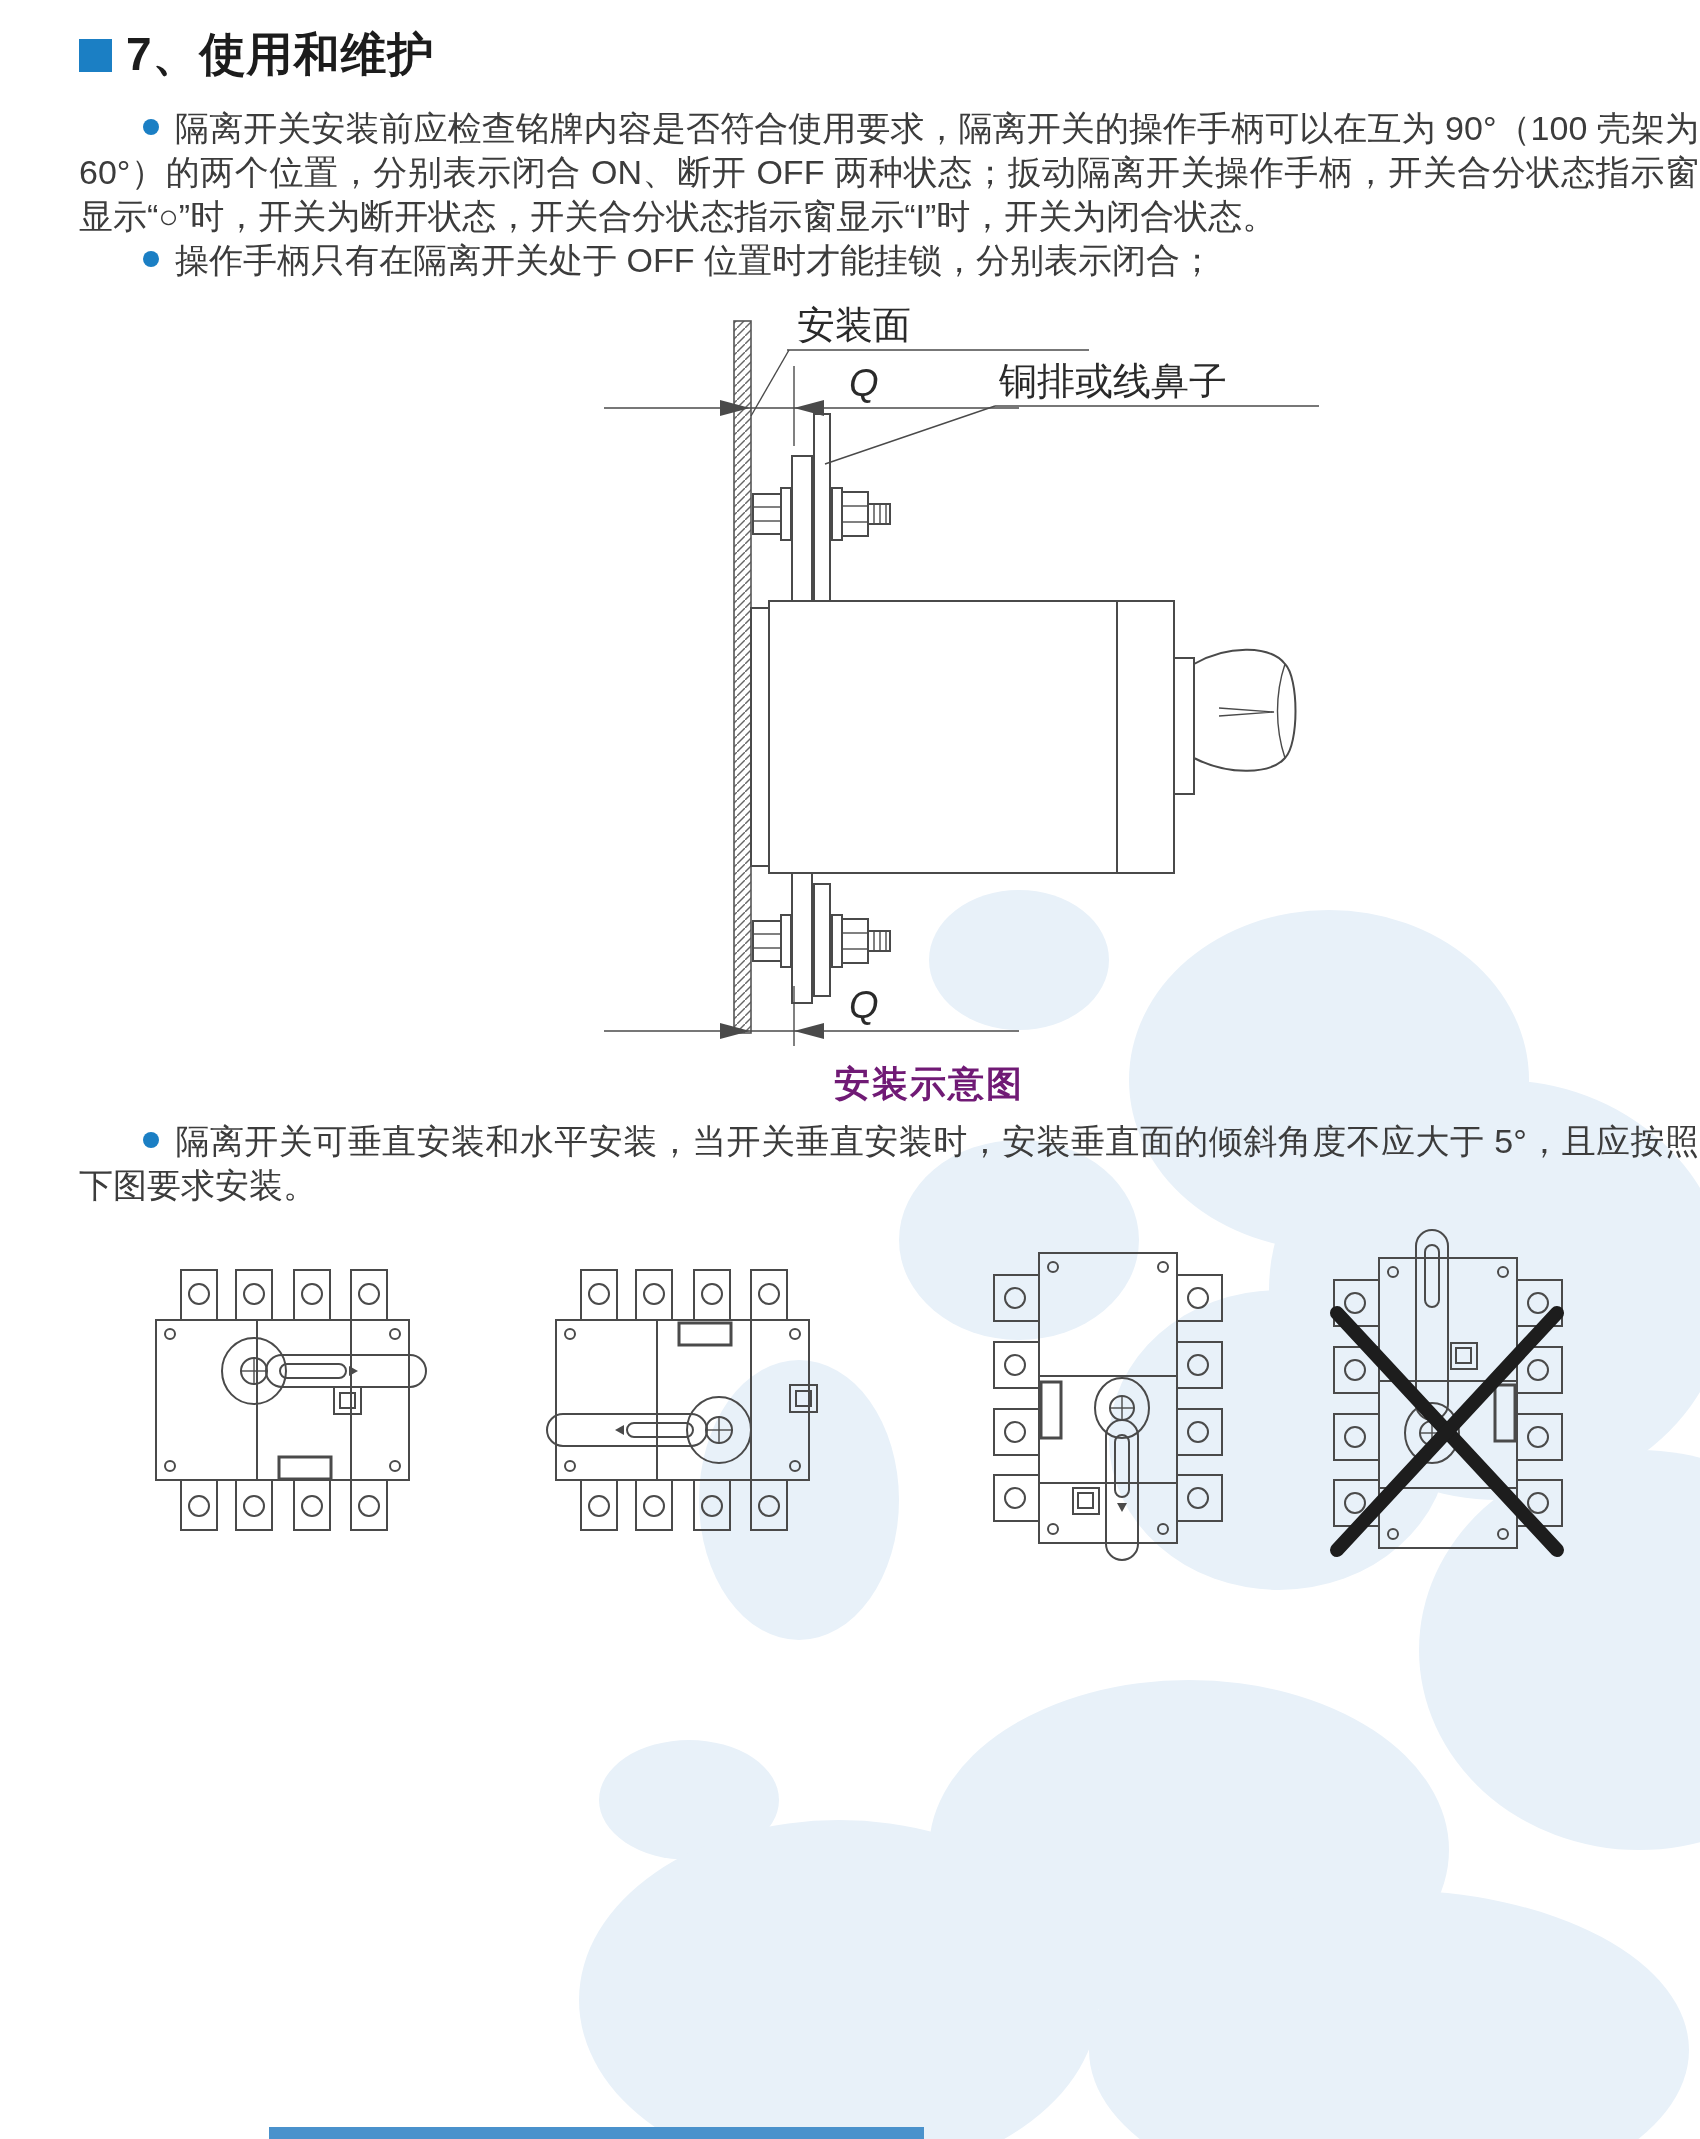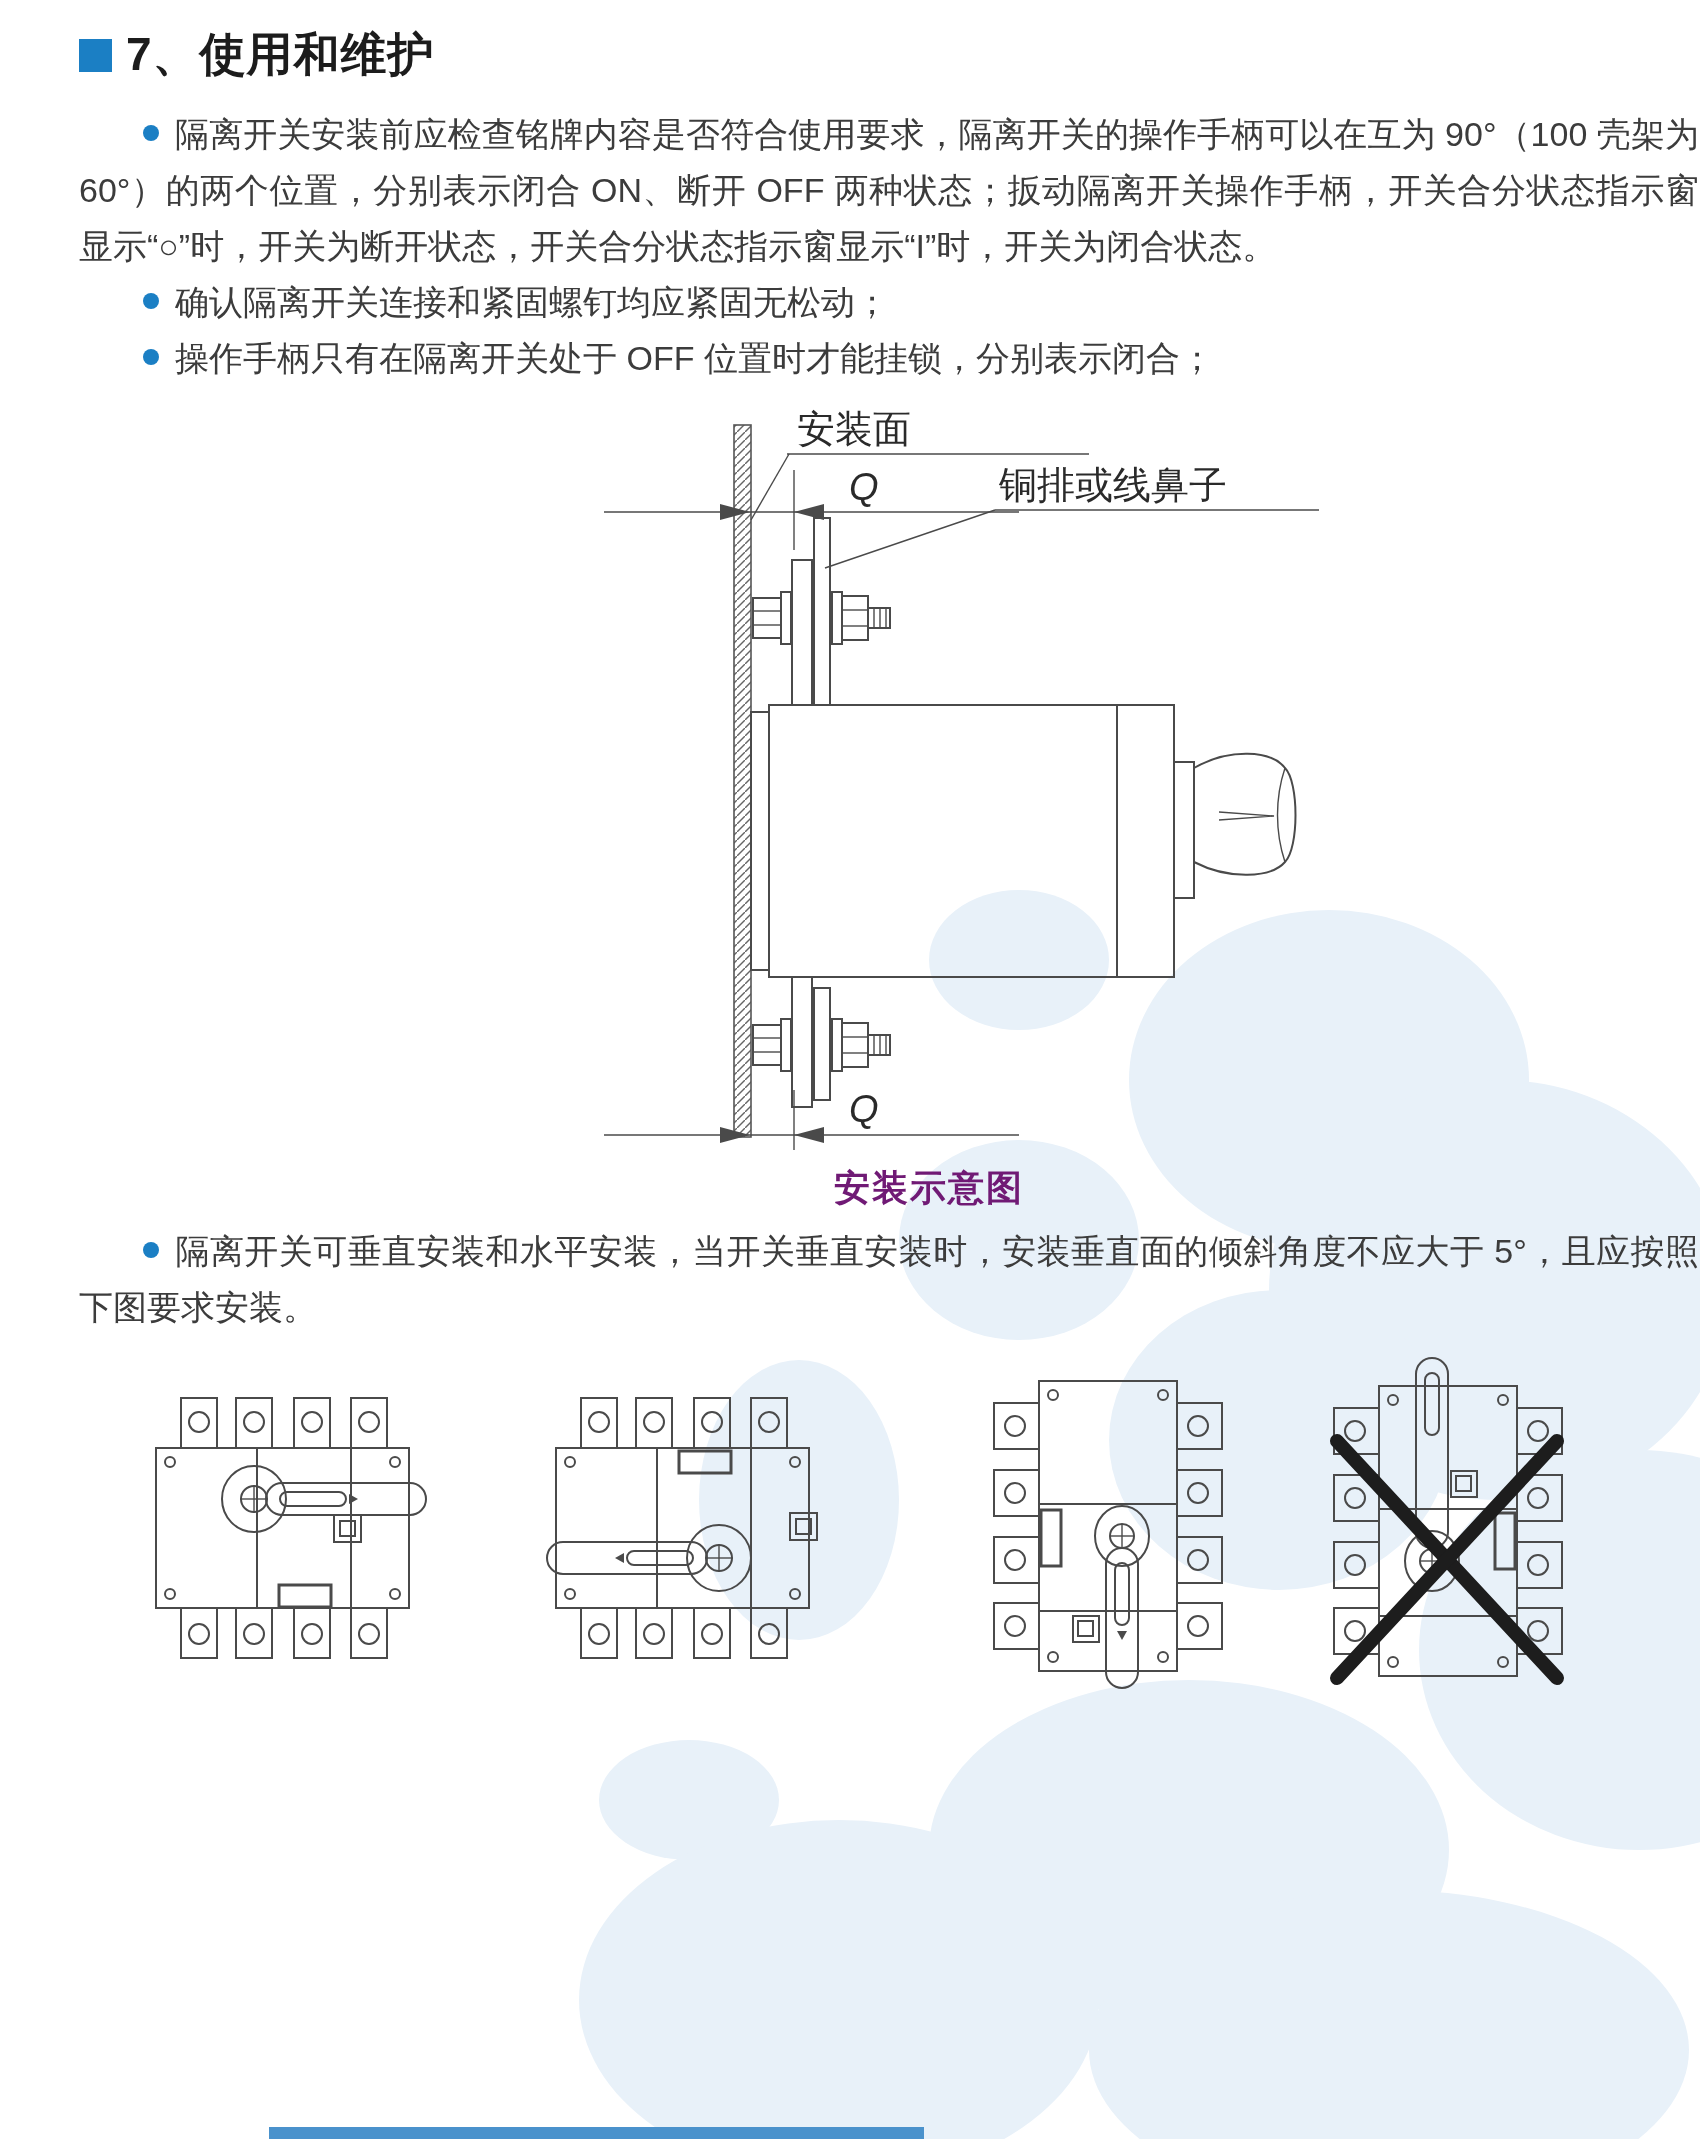--- a/index.html
+++ b/index.html
@@ -3,21 +3,21 @@
 <meta charset="utf-8">
 <style>
   html,body{margin:0;padding:0;background:#fff;}
   .page{position:relative;width:1700px;height:2139px;background:#ffffff;overflow:hidden;
         font-family:"Liberation Sans","DejaVu Sans",sans-serif;color:#3c3c3c;margin-left:39px;}
   .watermark{position:absolute;left:0;top:0;z-index:0;}
   .content{position:relative;z-index:1;padding:16px 40px 0 40px;}
   .section-header{display:flex;align-items:center;gap:14px;margin:8px 0 20px 0;}
   .section-square{width:33px;height:33px;background:#1b7fc4;flex:0 0 auto;}
   .section-title{font-size:46px;font-weight:bold;color:#1c1c1c;letter-spacing:1px;}
-  p.para{font-size:34px;line-height:56px;margin:0;text-align:justify;text-indent:64px;color:#3c3c3c;}
+  p.para{font-size:34px;line-height:44px;margin:0;text-align:justify;text-indent:64px;color:#3c3c3c;}
   .dot{display:inline-block;width:16px;height:16px;border-radius:50%;background:#1b7fc4;
        margin-right:16px;vertical-align:middle;position:relative;top:-4px;}
   .figure-main{position:relative;margin:14px 0 0 450px;width:800px;}
   .fig-caption{font-size:36px;font-weight:bold;color:#701a75;text-align:center;margin:0 0 6px 0;letter-spacing:2px;}
   .row-figures{position:relative;margin-left:-40px;width:1700px;height:390px;margin-top:18px;}
   .fig{position:absolute;}
   .footer-bar{position:absolute;left:230px;top:2127px;width:655px;height:12px;background:#4a92cc;z-index:1;}
   svg text{font-family:"Liberation Sans","DejaVu Sans",sans-serif;}
   .dg{stroke:#4a4a4a;stroke-width:2;fill:none;}
   .dg-thin{stroke:#4a4a4a;stroke-width:1.4;fill:none;}
@@ -47,21 +47,20 @@
   </svg>
 
   <div class="content">
 
     <div class="section-header">
       <span class="section-square"></span>
       <span class="section-title">7、使用和维护</span>
     </div>
 
     <p class="para"><span class="dot"></span><span>隔离开关安装前应检查铭牌内容是否符合使用要求，隔离开关的操作手柄可以在互为 90°（100 壳架为 60°）的两个位置，分别表示闭合 ON、断开 OFF 两种状态；扳动隔离开关操作手柄，开关合分状态指示窗显示“○”时，开关为断开状态，开关合分状态指示窗显示“I”时，开关为闭合状态。</span></p>
-    <p class="para"><span class="dot"></span><span>确认隔离开关连接和紧固螺钉均应紧固无松动；</span></p>
     <p class="para"><span class="dot"></span><span>操作手柄只有在隔离开关处于 OFF 位置时才能挂锁，分别表示闭合；</span></p>
 
     <div class="figure-main">
       <svg width="800" height="760" viewBox="0 0 800 760">
         <defs>
           <pattern id="hatch" width="8" height="8" patternUnits="userSpaceOnUse">
             <path d="M-1,9 L9,-1" stroke="#666" stroke-width="1.4"></path>
           </pattern>
         </defs>
 

